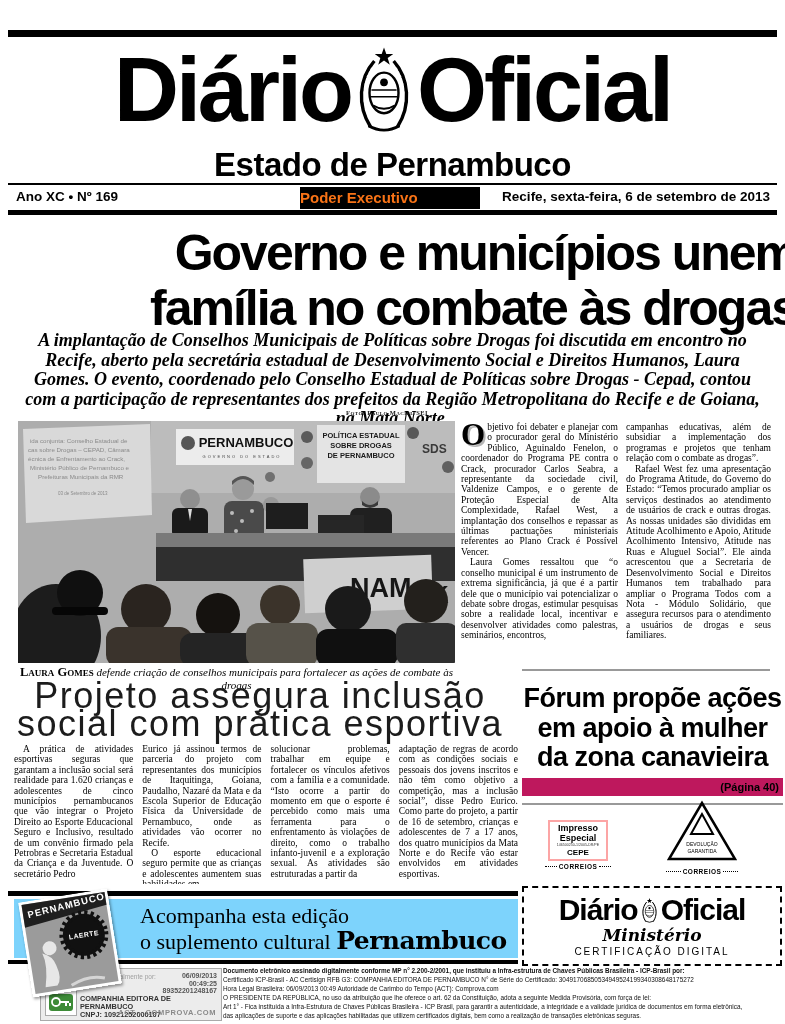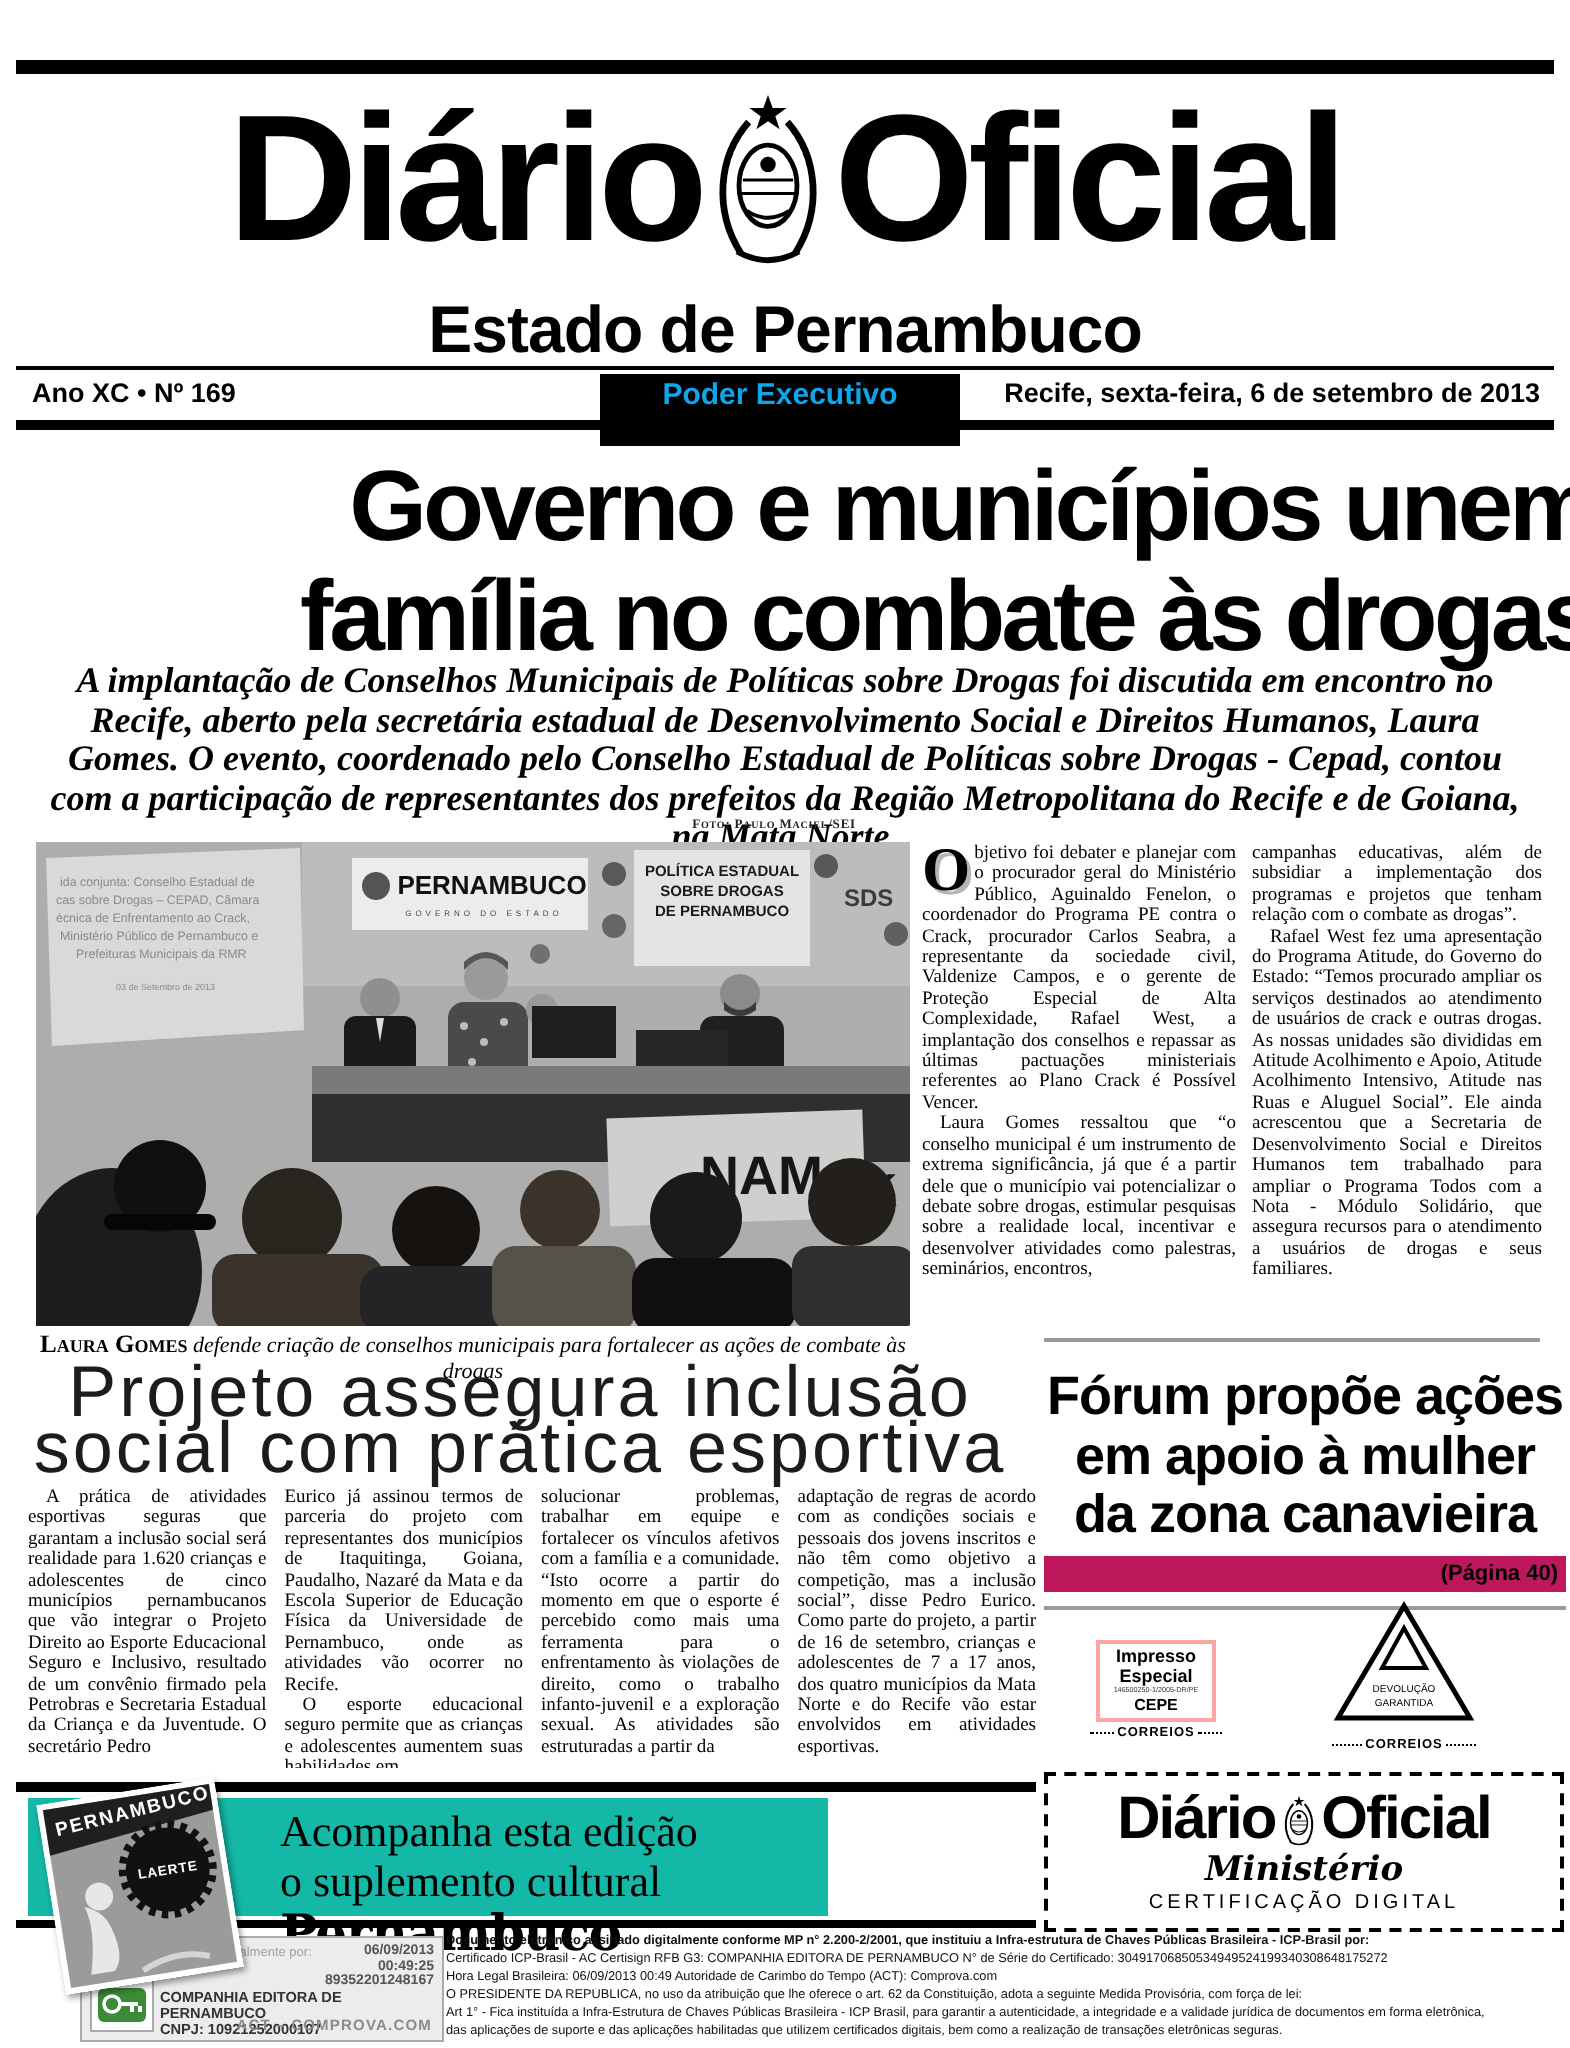--- a/index.html
+++ b/index.html
@@ -9,21 +9,21 @@
   
   .rule{background:#000;}
   .rule-gray{background:#999;}
   
   .mast-title{left:0;top:36px;width:785px;display:flex;justify-content:center;align-items:center;gap:4px;
     font-family:"Liberation Sans",sans-serif;font-weight:bold;font-size:90px;letter-spacing:-3px;line-height:108px;}
   .crest-big{width:58px;height:94px;flex:0 0 auto;}
   .mast-sub{left:0;top:146px;width:785px;text-align:center;font-family:"Liberation Sans",sans-serif;
     font-weight:bold;font-size:33px;letter-spacing:-0.5px;}
   .info-edition{left:16px;top:189px;font-family:"Liberation Sans",sans-serif;font-weight:bold;font-size:13.5px;}
-  .power-box{left:300px;top:187px;width:180px;height:36px;background:#000;color:#0ea5e9;text-align:center;
+  .power-box{left:300px;top:187px;width:180px;height:22px;background:#000;color:#f97316;text-align:left;
     font-family:"Liberation Sans",sans-serif;font-weight:bold;font-size:15px;line-height:21px;}
   .info-date{right:15px;top:189px;font-family:"Liberation Sans",sans-serif;font-weight:bold;font-size:13.5px;}
   
   .headline{left:0;top:214px;width:785px;text-align:center;font-family:"Liberation Sans",sans-serif;
     font-weight:bold;font-size:50px;letter-spacing:-2px;line-height:55px;}
   .lede{left:20px;top:331px;width:745px;text-align:center;font-style:italic;font-weight:bold;
     font-size:18px;line-height:19.5px;}
   .photo-credit{left:18px;top:409px;width:410px;text-align:right;font-weight:bold;font-size:6.5px;
     font-variant:small-caps;letter-spacing:0.4px;color:#222;}
   .photo-box{left:18px;top:421px;width:437px;height:242px;background:#adadad;}
@@ -64,21 +64,21 @@
   .do-script{font-family:"DejaVu Serif",serif;font-style:italic;font-weight:bold;font-size:17px;line-height:18px;}
   .do-cert{font-family:"Liberation Sans",sans-serif;font-size:10px;letter-spacing:2px;margin-top:2px;}
   
   .sports-headline{left:0;top:682px;width:520px;text-align:center;font-family:"Liberation Sans",sans-serif;
     font-weight:normal;font-size:36px;letter-spacing:1.5px;line-height:28px;color:#1c1c1c;}
   .sports-cols{left:14px;top:744px;width:504px;height:140px;display:flex;gap:9px;overflow:hidden;}
   .sports-cols .scol{flex:1;font-size:9.5px;line-height:10.4px;text-align:justify;}
   .sports-cols p{margin:0;}
   .sports-cols p.indent{text-indent:9px;}
   .sports-rule{left:8px;top:891px;width:510px;height:5px;}
-  .banner{left:14px;top:899px;width:400px;height:59px;background:#14b8a6;}
+  .banner{left:14px;top:899px;width:504px;height:59px;background:#7dd3fc;}
   .banner-text{position:absolute;left:126px;top:5px;}
   .banner-l1{font-size:22px;line-height:24px;}
   .banner-l2{font-size:22px;line-height:26px;}
   .banner-brand{font-family:"DejaVu Serif",serif;font-weight:bold;font-size:25px;letter-spacing:-0.5px;}
   .banner-rule{left:8px;top:960px;width:510px;height:4px;}
   .cover{left:25px;top:895px;width:90px;height:96px;transform:rotate(-9deg);z-index:5;
     box-shadow:1px 2px 3px rgba(0,0,0,0.4);}
   
   .sign-box{left:40px;top:968px;width:180px;height:51px;background:#ececec;border:1px solid #aaa;
     font-family:"Liberation Sans",sans-serif;}

